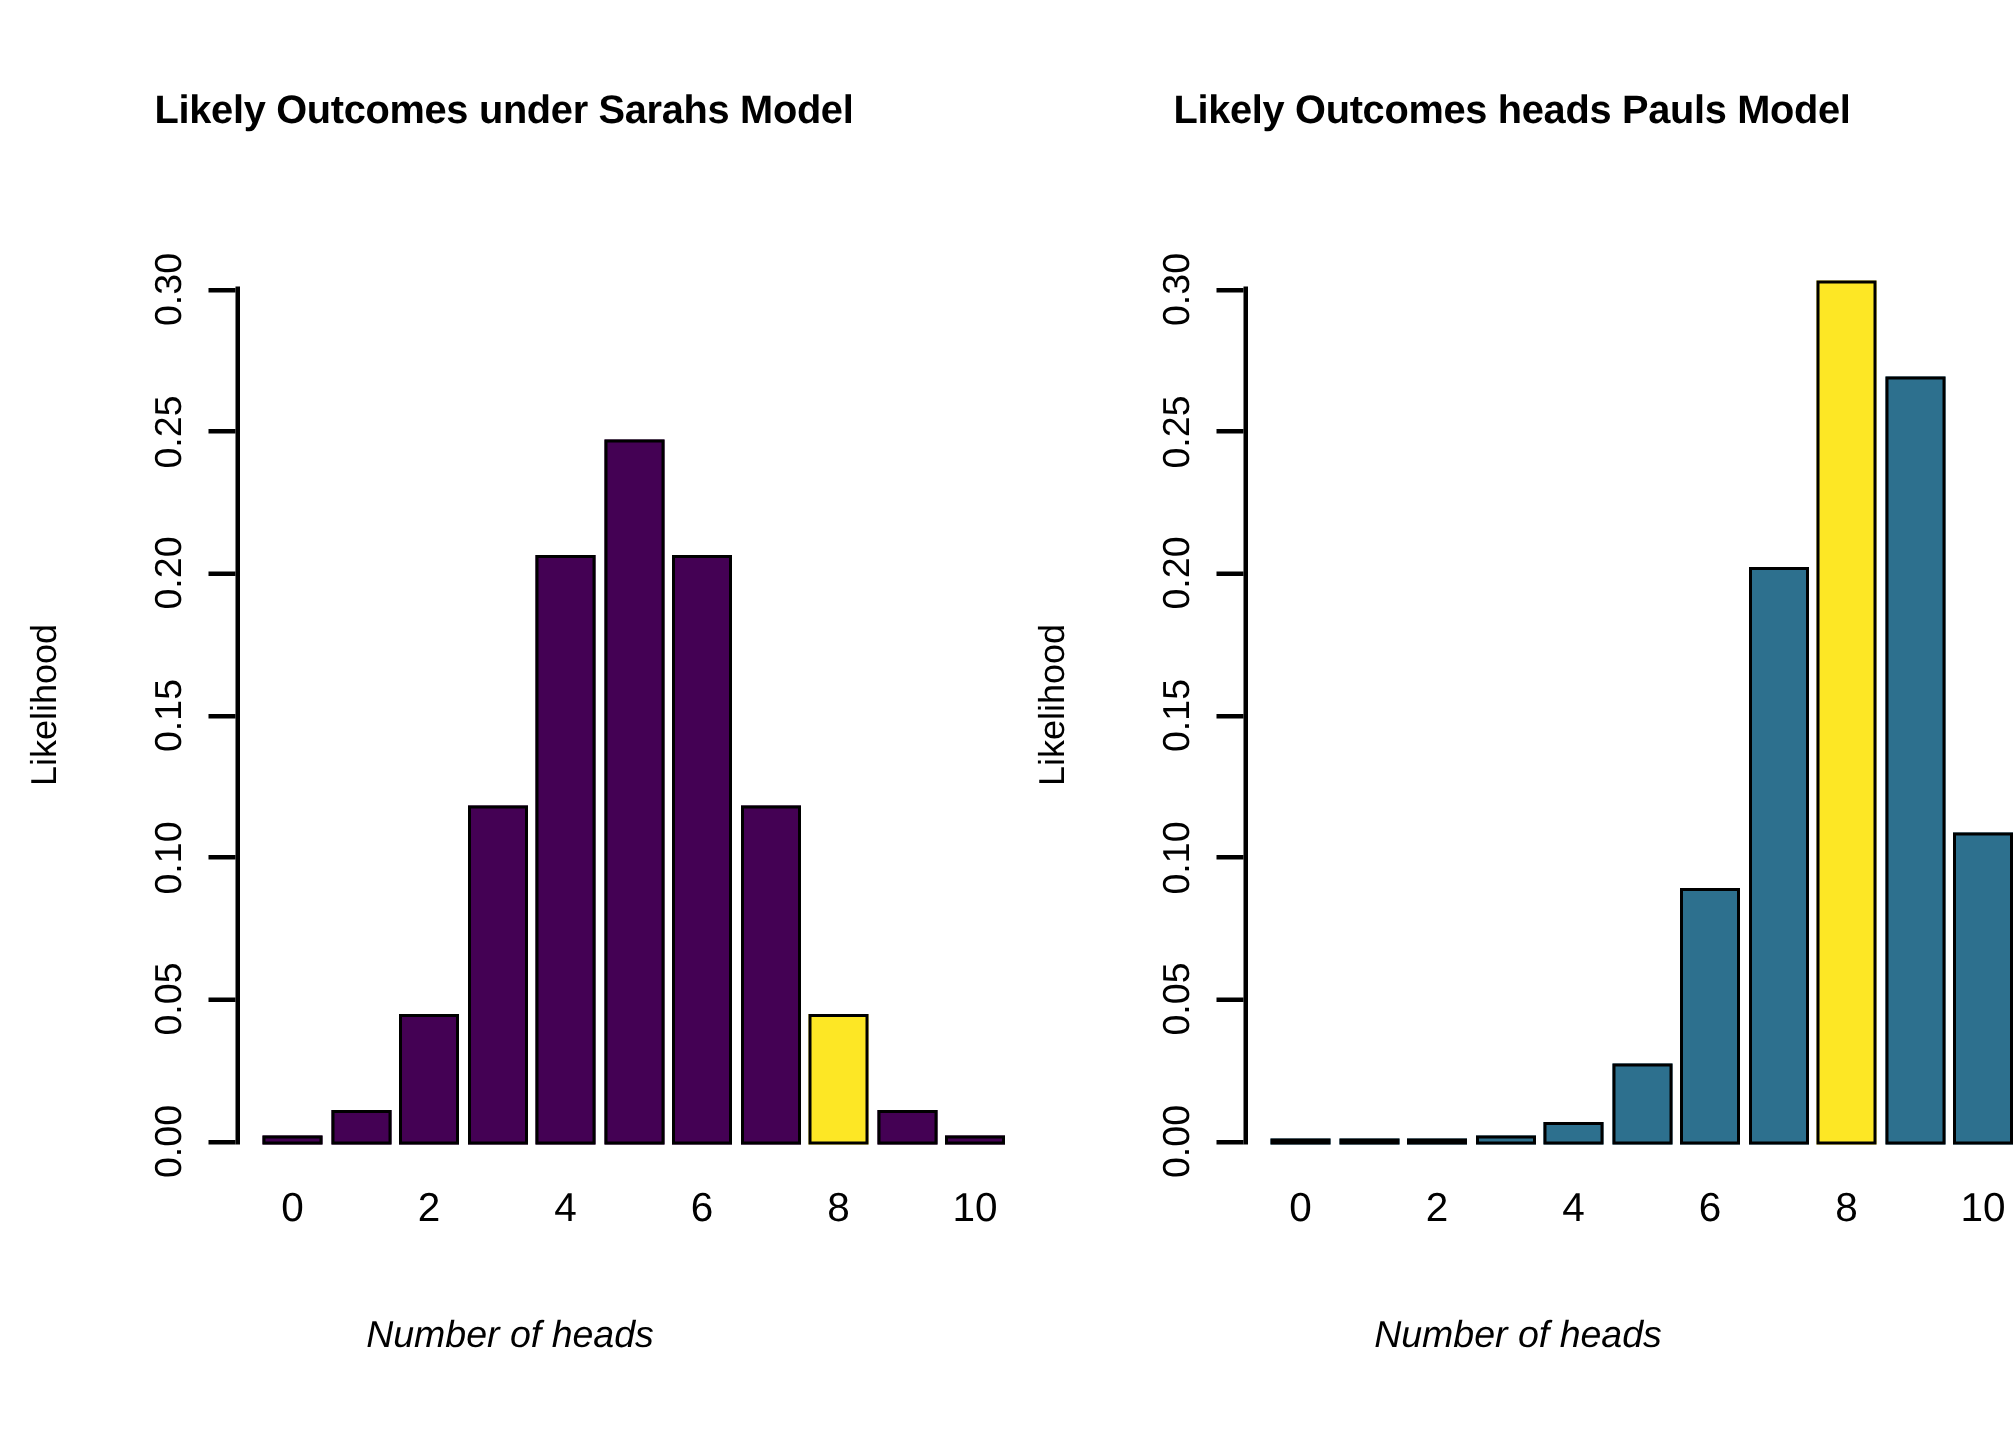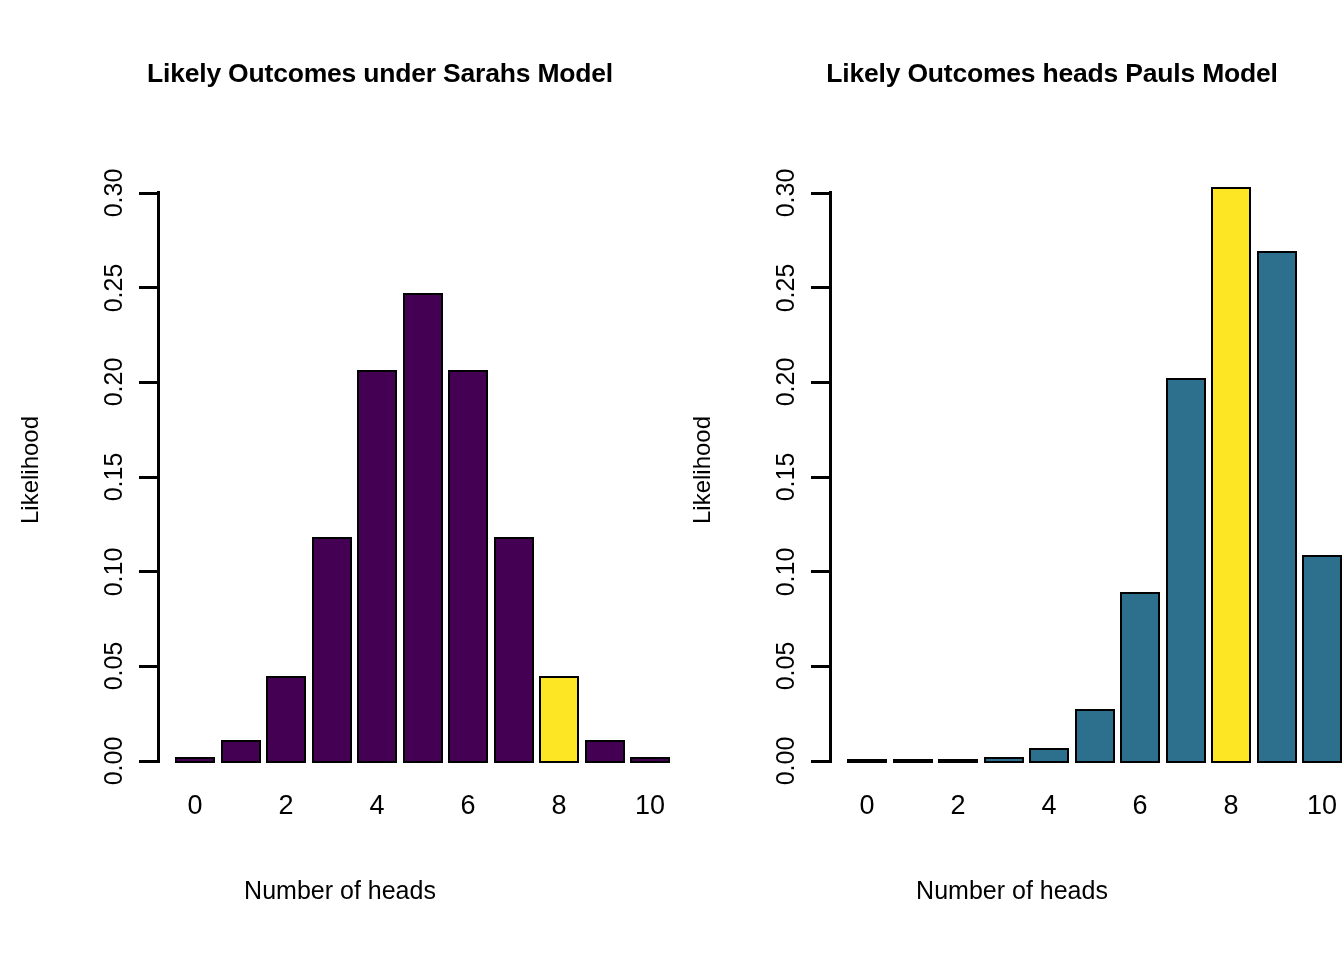--- a/index.html
+++ b/index.html
@@ -33,21 +33,20 @@
   .panel-title {
     position: absolute;
     top: 58px;
     left: 0;
     width: 672px;
     text-align: center;
     font-size: 26.5px;
     font-weight: bold;
     letter-spacing: -0.2px;
     white-space: nowrap;
-    margin-left: 44px;
   }
 
   
   .plot {
     position: absolute;
     left: 0;
     top: 0;
     width: 672px;
     height: 960px;
   }
@@ -100,20 +99,21 @@
   }
 
   .xlab {
     position: absolute;
     top: 876px;
     left: 80px;
     width: 520px;
     text-align: center;
     font-size: 25px;
     white-space: nowrap;
+    font-style: italic;
   }
 
   .bar {
     position: absolute;
     box-sizing: border-box;
     border: 2.2px solid #000000;
   }
   .xtick-label {
     position: absolute;
     top: 790px;

